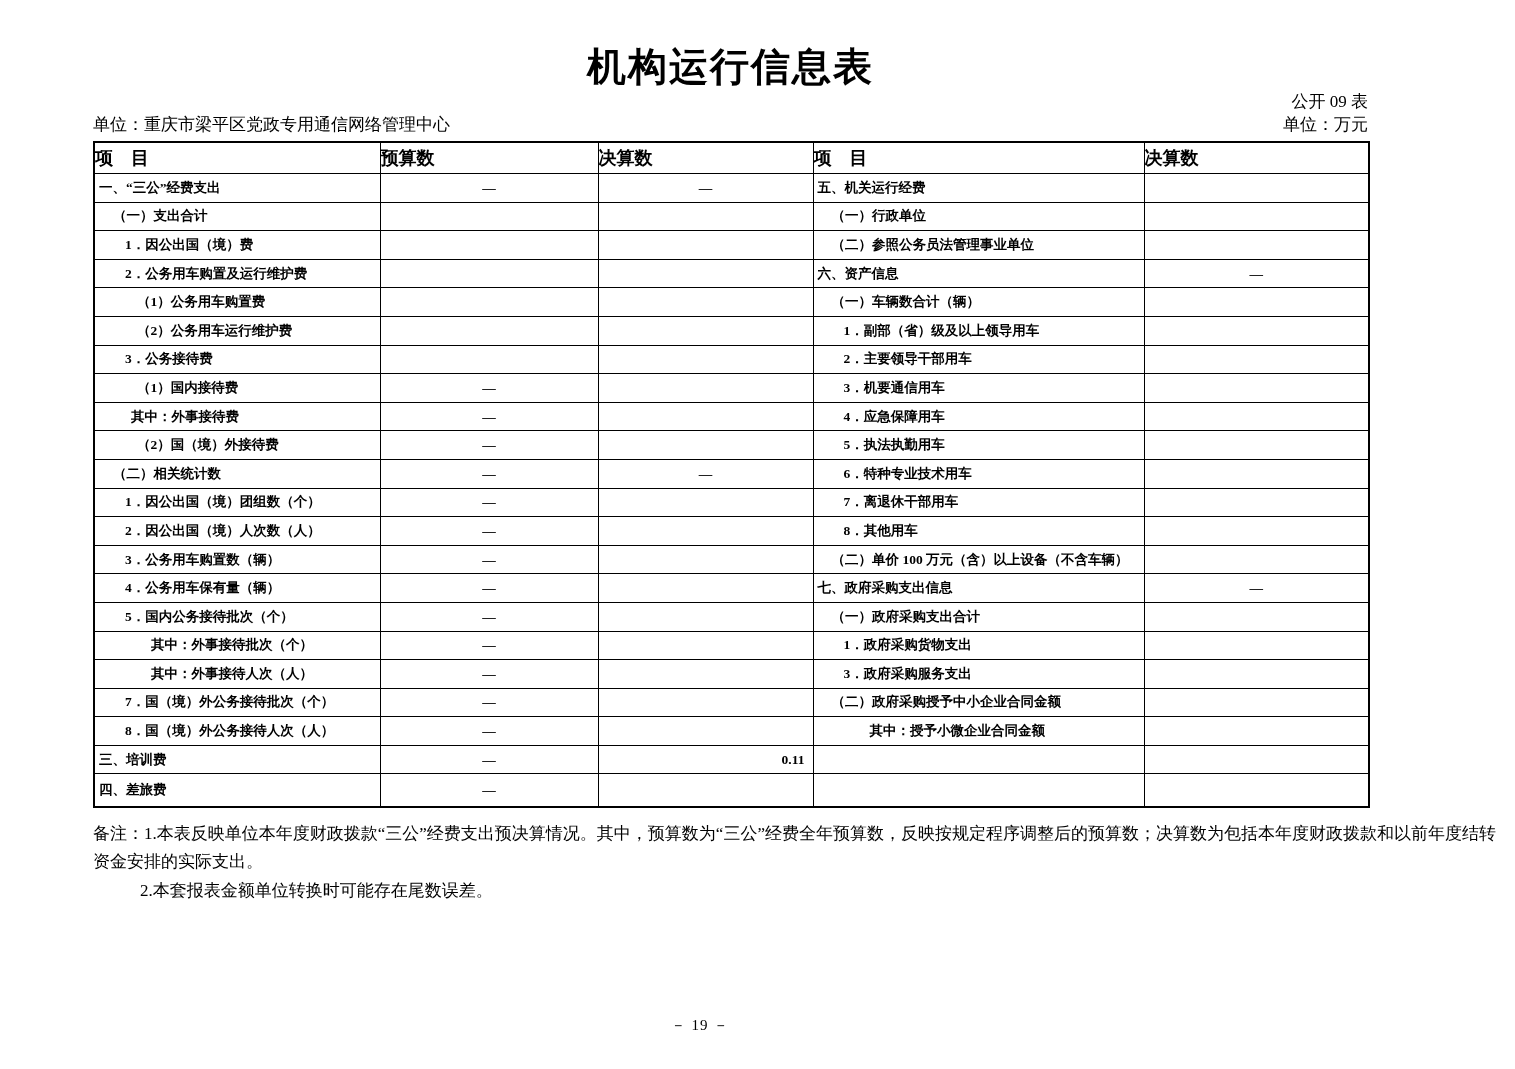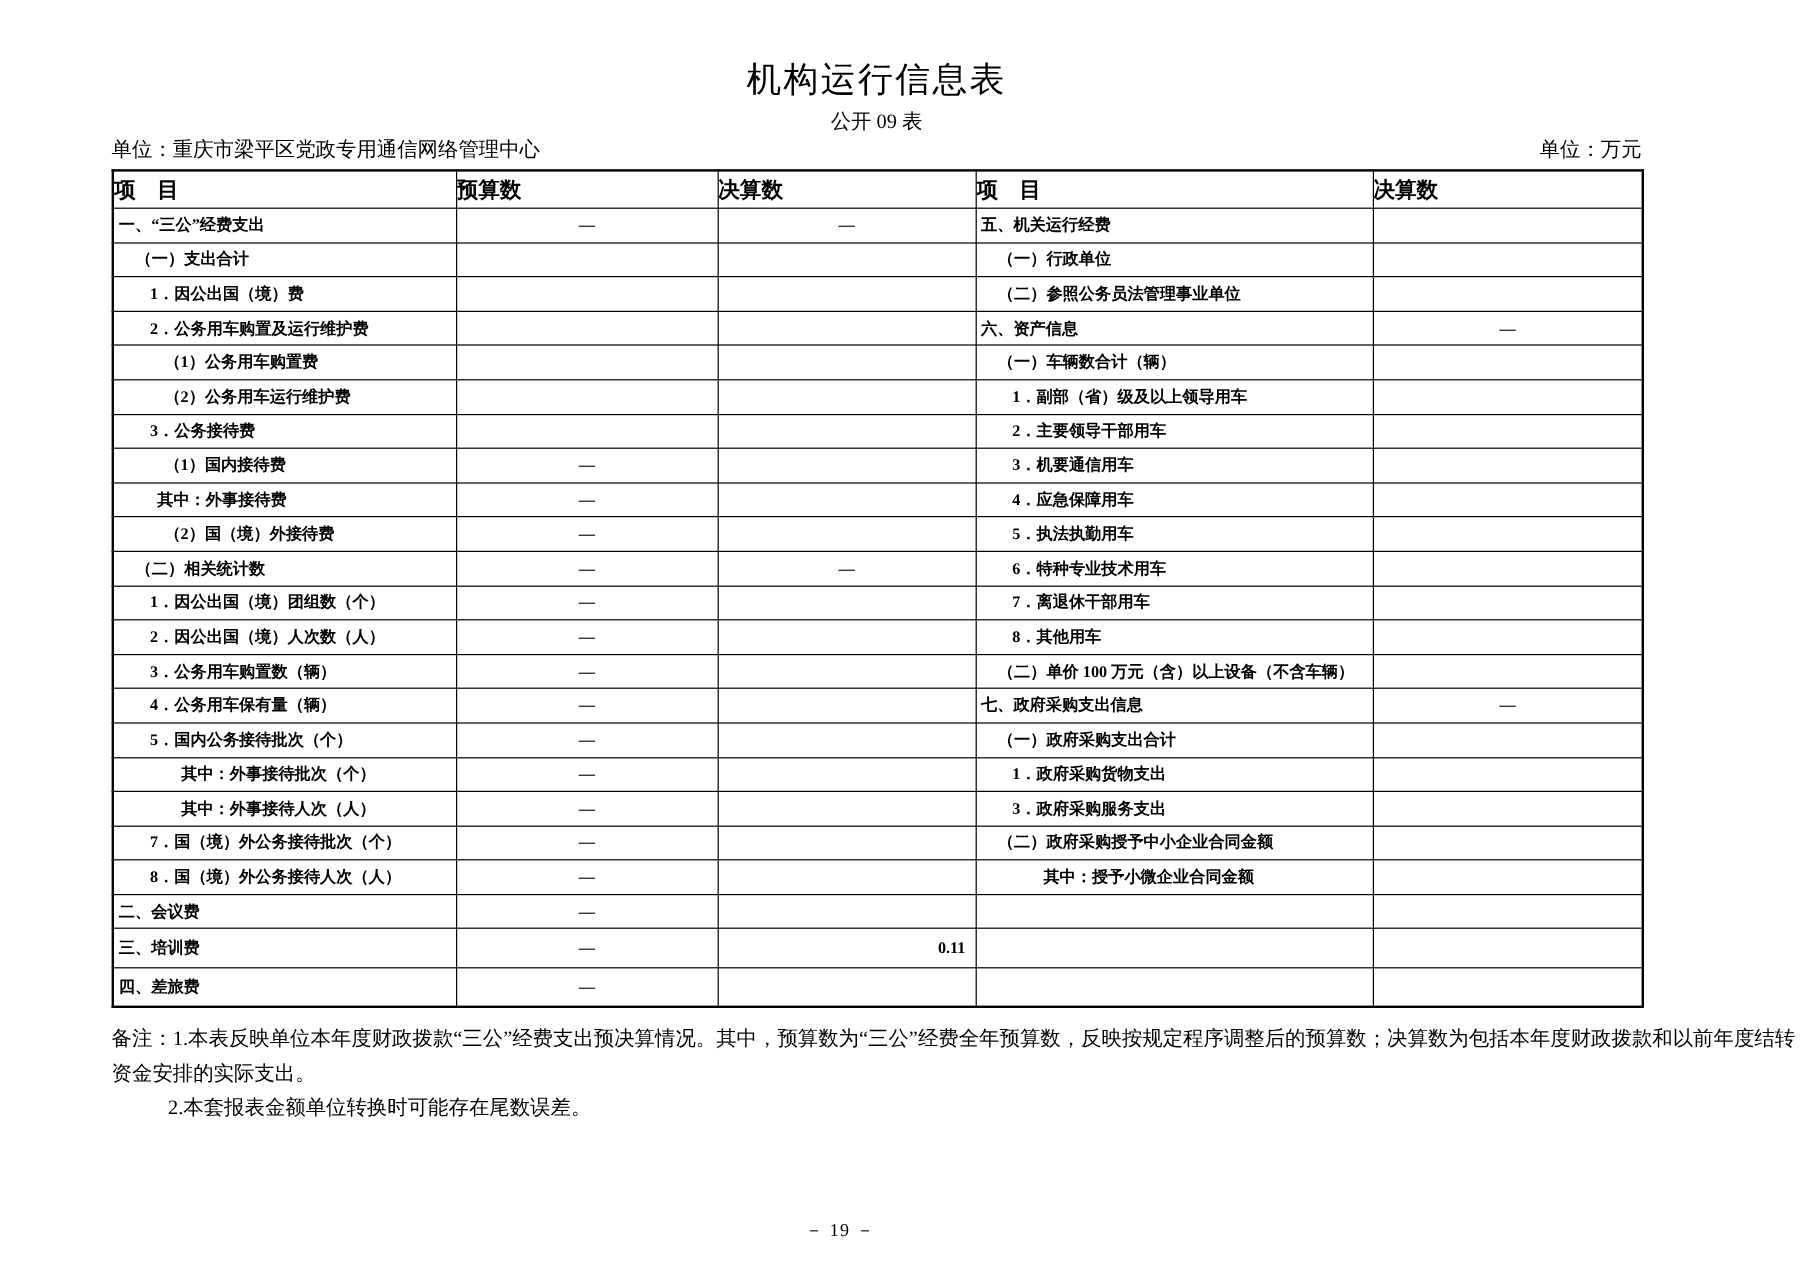--- a/index.html
+++ b/index.html
@@ -3,22 +3,22 @@
 <meta charset="utf-8">
 <style>
   html,body{margin:0;padding:0;background:#fff;}
   body{
     width:1515px;height:1069px;
     font-family:"Liberation Serif","DejaVu Serif",serif;
     color:#000;
   }
   .page{position:relative;width:1515px;height:1069px;overflow:hidden;background:#fff;}
   .content{position:absolute;left:93px;top:0;width:1275px;}
-  .doc-title{margin-top:49px;text-align:center;font-size:29px;font-weight:normal;letter-spacing:2px;line-height:36px;}
-  .doc-label{margin-top:6px;text-align:center;font-size:17px;line-height:22px;}
+  .doc-title{margin-top:49px;text-align:center;font-size:39px;font-weight:bold;letter-spacing:2px;line-height:36px;}
+  .doc-label{margin-top:6px;text-align:right;font-size:17px;line-height:22px;}
   .unit-row{margin-top:1px;margin-bottom:5px;display:flex;justify-content:space-between;font-size:17px;line-height:22px;}
   table.main{border-collapse:collapse;table-layout:fixed;width:1275px;border:2px solid #000;}
   table.main th{
     border:1px solid #000;height:30px;font-size:18px;font-weight:bold;
     text-align:left;padding:0;overflow:hidden;
   }
   table.main td{
     border:1px solid #000;padding:0;font-size:13.5px;font-weight:bold;
     white-space:nowrap;overflow:hidden;vertical-align:middle;
   }
@@ -198,27 +198,20 @@
         <td class="val"></td>
       </tr>
           <tr>
         <td class="item" style="padding-left: 30px;">8．国（境）外公务接待人次（人）</td>
         <td class="val">—</td>
         <td class="val"></td>
         <td class="item" style="padding-left: 56px;">其中：授予小微企业合同金额</td>
         <td class="val"></td>
       </tr>
           <tr>
-        <td class="item" style="padding-left: 4px;">二、会议费</td>
-        <td class="val">—</td>
-        <td class="val"></td>
-        <td class="item" style="padding-left: 4px;"></td>
-        <td class="val"></td>
-      </tr>
-          <tr>
         <td class="item" style="padding-left: 4px;">三、培训费</td>
         <td class="val">—</td>
         <td class="val num">0.11</td>
         <td class="item" style="padding-left: 4px;"></td>
         <td class="val"></td>
       </tr>
           <tr>
         <td class="item" style="padding-left: 4px;">四、差旅费</td>
         <td class="val">—</td>
         <td class="val"></td>

